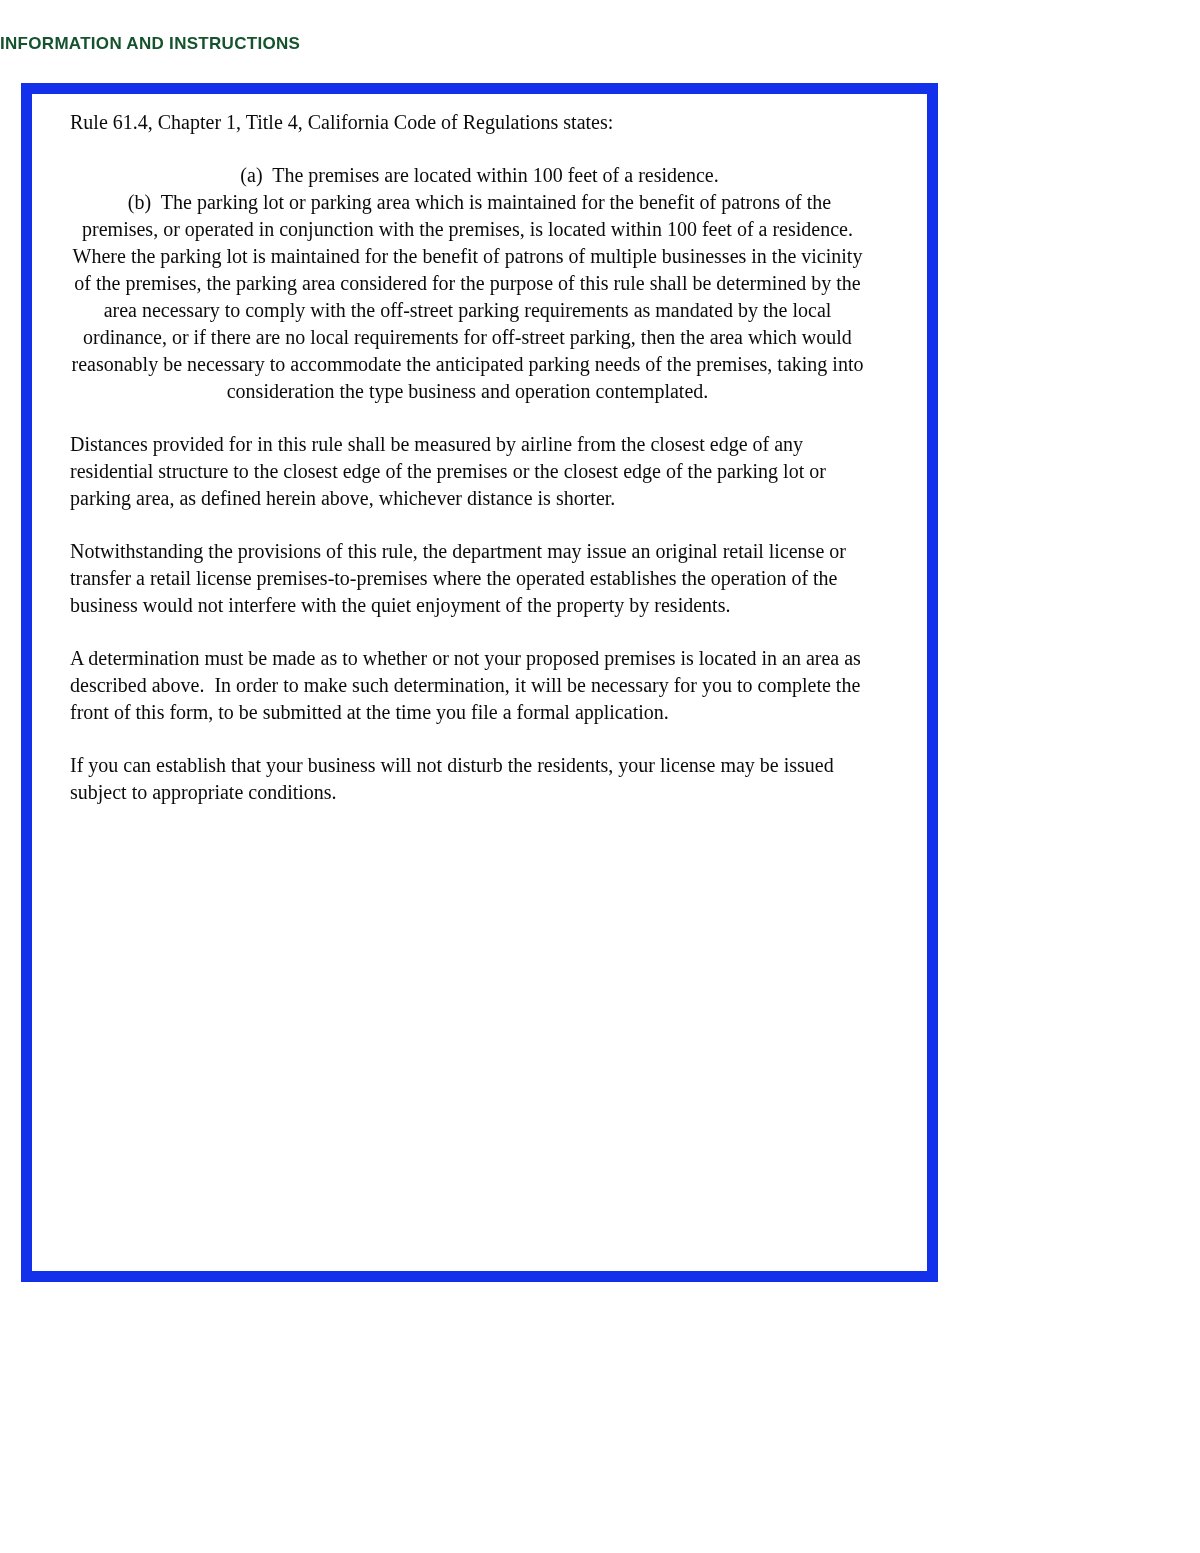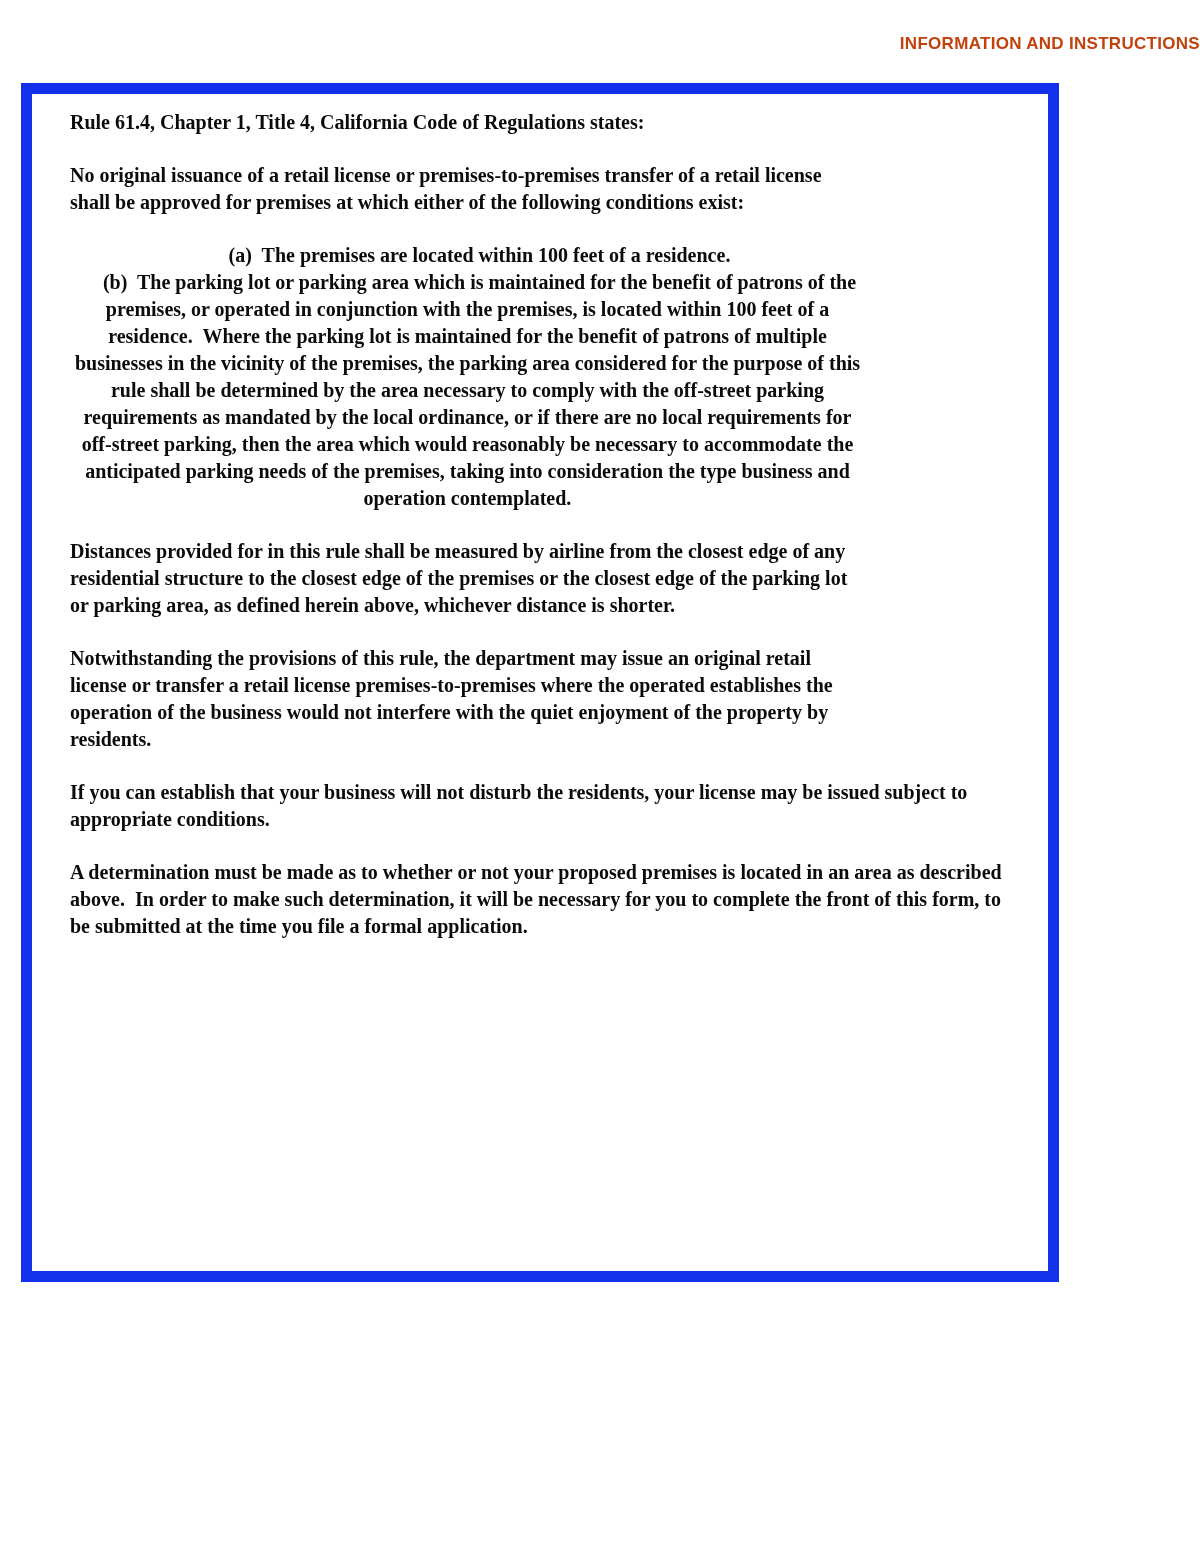--- a/index.html
+++ b/index.html
@@ -12,38 +12,37 @@
     width: 1200px;
     height: 1553px;
     color: #0b0b0b;
     font-family: "Liberation Serif", "DejaVu Serif", serif;
   }
   .doc-title {
     position: absolute;
     top: 34px;
     left: 0;
     width: 1200px;
-    text-align: right;
+    text-align: left;
     font-family: "Liberation Sans", "DejaVu Sans", sans-serif;
     font-weight: 700;
     font-size: 17px;
     letter-spacing: 0.3px;
-    color: #c2410c;
+    color: #14532d;
   }
   .rule-box {
     position: absolute;
     left: 21px;
     top: 83px;
-    width: 1038px;
+    width: 917px;
     height: 1199px;
     box-sizing: border-box;
     border: 11px solid #1331EA;
     background: #ffffff;
     padding: 15px 34px 0 38px;
-    font-weight: bold;
   }
   .rule-box p {
     margin: 0 0 26px 0;
     font-size: 20px;
     line-height: 27px;
     white-space: pre-wrap;
   }
   .quote {
     margin-left: 107px;
     max-width: 795px;
@@ -61,29 +60,28 @@
 </style>
 </head>
 <body>
 
 <div class="doc-title">INFORMATION AND INSTRUCTIONS</div>
 
 <div class="rule-box" style="border-color: rgb(19, 49, 234);">
 
   <p>Rule 61.4, Chapter 1, Title 4, California Code of Regulations states:</p>
 
-  <p class="quote">No original issuance of a retail license or premises-to-premises transfer of a retail license shall be approved for premises at which either of the following conditions exist:</p>
 
   <p class="quote q-item q-item-a">(a)  The premises are located within 100 feet of a residence.</p>
 
   <p class="quote q-item">(b)  The parking lot or parking area which is maintained for the benefit of patrons of the premises, or operated in conjunction with the premises, is located within 100 feet of a residence.  Where the parking lot is maintained for the benefit of patrons of multiple businesses in the vicinity of the premises, the parking area considered for the purpose of this rule shall be determined by the area necessary to comply with the off-street parking requirements as mandated by the local ordinance, or if there are no local requirements for off-street parking, then the area which would reasonably be necessary to accommodate the anticipated parking needs of the premises, taking into consideration the type business and operation contemplated.</p>
 
   <p class="quote">Distances provided for in this rule shall be measured by airline from the closest edge of any residential structure to the closest edge of the premises or the closest edge of the parking lot or parking area, as defined herein above, whichever distance is shorter.</p>
 
 
   <p class="quote">Notwithstanding the provisions of this rule, the department may issue an original retail license or transfer a retail license premises-to-premises where the operated establishes the operation of the business would not interfere with the quiet enjoyment of the property by residents.</p>
 
 
+  <p class="closing">A determination must be made as to whether or not your proposed premises is located in an area as described above.  In order to make such determination, it will be necessary for you to complete the front of this form, to be submitted at the time you file a formal application.</p>
+
   <p class="closing">If you can establish that your business will not disturb the residents, your license may be issued subject to appropriate conditions.</p>
-
-  <p class="closing">A determination must be made as to whether or not your proposed premises is located in an area as described above.  In order to make such determination, it will be necessary for you to complete the front of this form, to be submitted at the time you file a formal application.</p>
 
 </div>
 
 </body></html>

